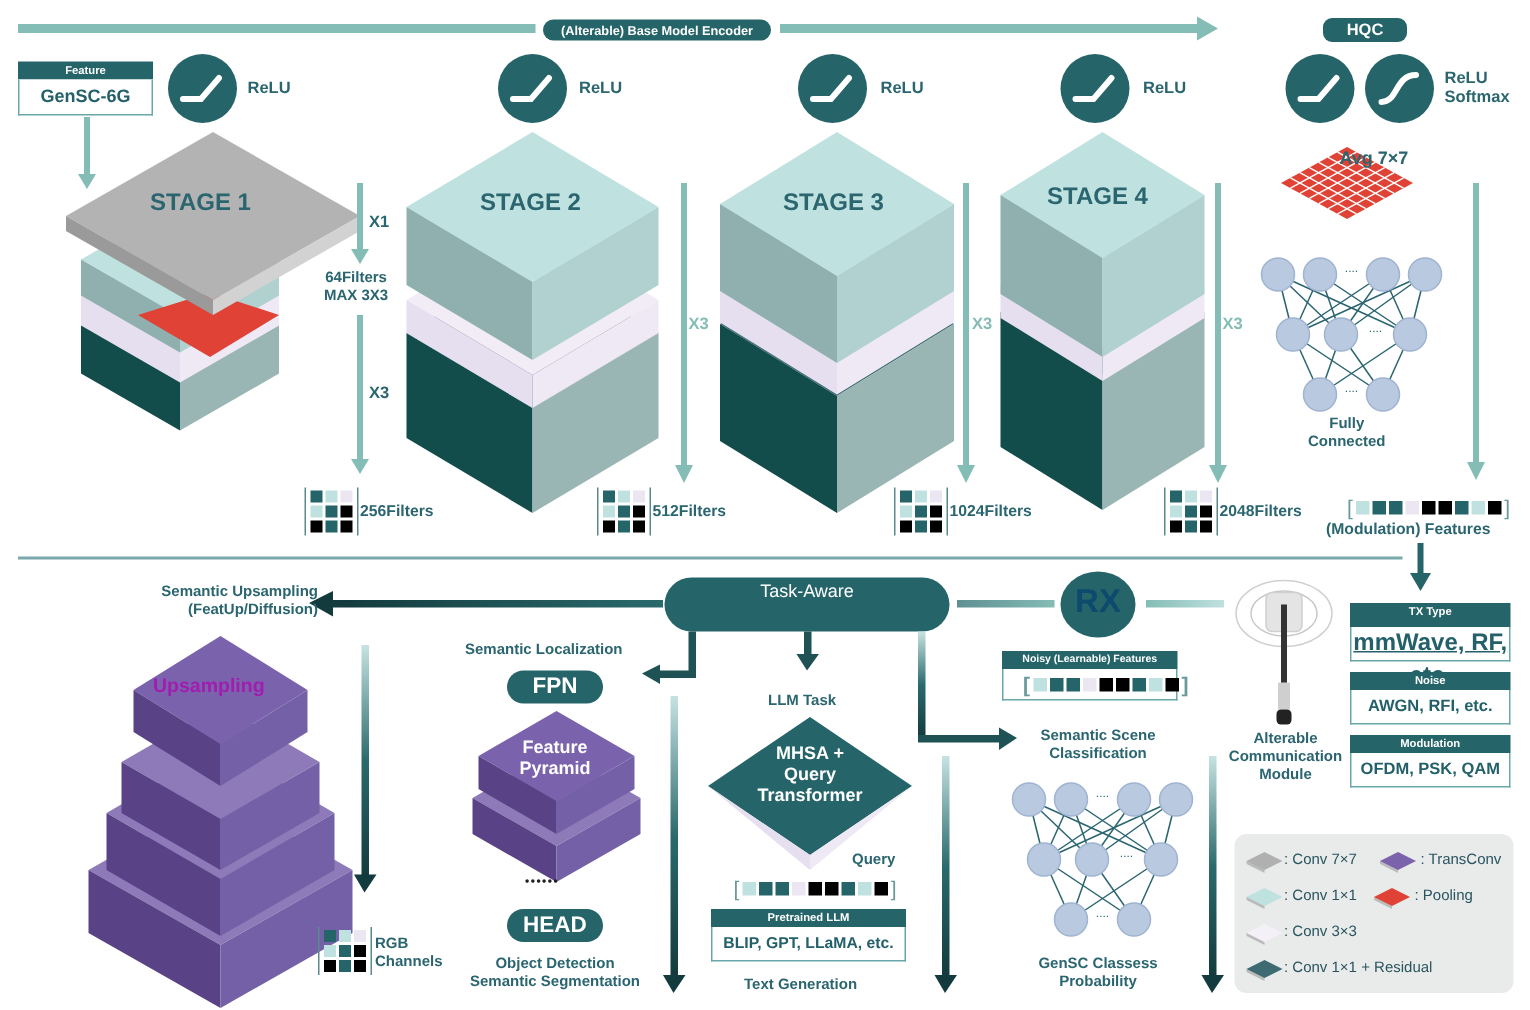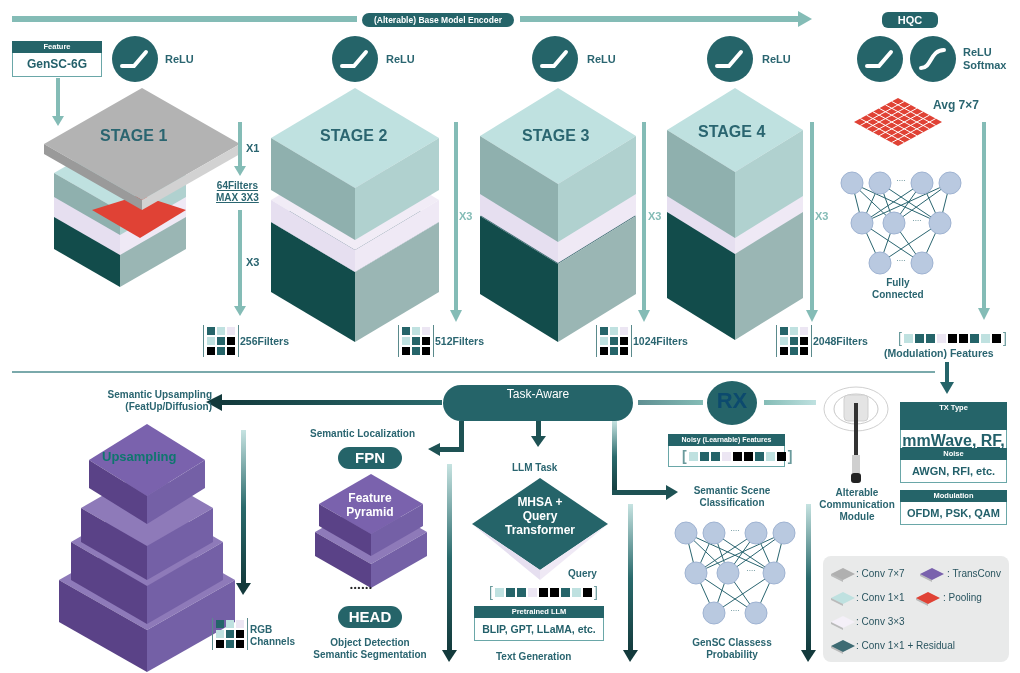--- a/index.html
+++ b/index.html
@@ -140,21 +140,21 @@
 <div class="label" style="left:100px;top:126px;font-size:16px;color:#2a6570;">STAGE 1</div>
 <div class="label" style="left:320px;top:126px;font-size:16px;">STAGE 2</div>
 <div class="label" style="left:522px;top:126px;font-size:16px;">STAGE 3</div>
 <div class="label" style="left:698px;top:122px;font-size:16px;">STAGE 4</div>
 
 <svg style="left:234px;top:122px;" width="12" height="56">
     <rect x="4" y="0" width="4" height="46" fill="#84bcb6"></rect>
     <polygon points="0,44 12,44 6,54" fill="#84bcb6"></polygon>
   </svg>
 <div class="label" style="left:246px;top:142px;font-size:11px;">X1</div>
-<div class="label" style="left:216px;top:180px;font-size:10px;text-decoration:underline;">
+<div class="label" style="left:216px;top:180px;font-size:10px;">
   <div>64Filters</div>
   <div>MAX 3X3</div>
 </div>
 <svg style="left:234px;top:210px;" width="12" height="108">
     <rect x="4" y="0" width="4" height="98" fill="#84bcb6"></rect>
     <polygon points="0,96 12,96 6,106" fill="#84bcb6"></polygon>
   </svg>
 <div class="label" style="left:246px;top:256px;font-size:11px;">X3</div>
 
 <svg style="left:450px;top:122px;" width="12" height="202">
@@ -215,21 +215,21 @@
     <div style="background: rgb(236, 230, 243);"></div>
     <div style="background: rgb(191, 225, 224);"></div>
     <div style="background: rgb(37, 100, 105);"></div>
     <div style="background: rgb(0, 0, 0);"></div>
     <div style="background: rgb(0, 0, 0);"></div>
     <div style="background: rgb(37, 100, 105);"></div>
     <div style="background: rgb(0, 0, 0);"></div>
   </div>
 <div class="label" style="left:813px;top:335px;font-size:10.5px;">2048Filters</div>
 
-<div class="label" style="left:893px;top:98px;font-size:12px;margin-left:40px;">Avg 7×7</div>
+<div class="label" style="left:893px;top:98px;font-size:12px;">Avg 7×7</div>
 <svg style="left:978px;top:122px;" width="12" height="200">
     <rect x="4" y="0" width="4" height="188" fill="#84bcb6"></rect>
     <polygon points="0,186 12,186 6,198" fill="#84bcb6"></polygon>
   </svg>
 <div class="label" style="left:872px;top:277px;font-size:10px;">
   <div>Fully</div>
   <div>Connected</div>
 </div>
 <div class="featvec" style="left:898px;top:331px;">
     <span class="br">[</span>
@@ -246,21 +246,21 @@
   </div>
 <div class="label" style="left:884px;top:347px;font-size:10.5px;">(Modulation) Features</div>
 
 <div class="abs" style="left:12px;top:371px;width:923px;height:2px;background:#7aa9ab;"></div>
 <svg style="left:940px;top:362px;" width="14" height="34">
     <rect x="5" y="0" width="4" height="22" fill="#256469"></rect>
     <polygon points="0,20 14,20 7,32" fill="#256469"></polygon>
   </svg>
 
 <div class="abs" style="left:900px;top:402px;width:107px;">
-  <div class="boxhead" style="font-size:7.5px;height:28px;line-height:12px;">TX Type</div>
+  <div class="boxhead" style="font-size:7.5px;height:16px;line-height:12px;">TX Type</div>
   <div class="boxbody" style="font-size:16px;height:22px;line-height:22px;text-decoration:underline;">mmWave, RF, etc.</div>
 </div>
 <div class="abs" style="left:900px;top:448px;width:107px;">
   <div class="boxhead" style="font-size:7.5px;height:12px;line-height:12px;">Noise</div>
   <div class="boxbody" style="font-size:11px;height:22px;line-height:22px;">AWGN, RFI, etc.</div>
 </div>
 <div class="abs" style="left:900px;top:490px;width:107px;">
   <div class="boxhead" style="font-size:7.5px;height:12px;line-height:12px;">Modulation</div>
   <div class="boxbody" style="font-size:11px;height:22px;line-height:22px;">OFDM, PSK, QAM</div>
 </div>
@@ -359,21 +359,21 @@
     <polygon points="371,500 427,532 371,564 315,532" fill="#8e7ab9"></polygon>
     <polygon points="315,532 371,564 371,588 315,556" fill="#5a4287"></polygon>
     <polygon points="427,532 371,564 371,588 427,556" fill="#7460a6"></polygon>
     <polygon points="371,474 423,504 371,534 319,504" fill="#7a62ad"></polygon>
     <polygon points="319,504 371,534 371,556 319,526" fill="#5a4287"></polygon>
     <polygon points="423,504 371,534 371,556 423,526" fill="#7460a6"></polygon>
     <polygon points="540,478 608,524 540,570 472,524" fill="#256469"></polygon>
     <polygon points="472,524 540,570 540,580" fill="#e6dff0"></polygon>
     <polygon points="608,524 540,570 540,580" fill="#efe9f5"></polygon>
   </svg>
-<div class="label" style="left:102px;top:449px;font-size:13px;color:#0f766e;">Upsampling</div>
+<div class="label" style="left:102px;top:449px;font-size:13px;color:#a21caf;">Upsampling</div>
 <div class="filtergrid" style="left:212px;top:618px;">
     <div style="background: rgb(37, 100, 105);"></div>
     <div style="background: rgb(191, 225, 224);"></div>
     <div style="background: rgb(236, 230, 243);"></div>
     <div style="background: rgb(191, 225, 224);"></div>
     <div style="background: rgb(37, 100, 105);"></div>
     <div style="background: rgb(0, 0, 0);"></div>
     <div style="background: rgb(0, 0, 0);"></div>
     <div style="background: rgb(37, 100, 105);"></div>
     <div style="background: rgb(0, 0, 0);"></div>

